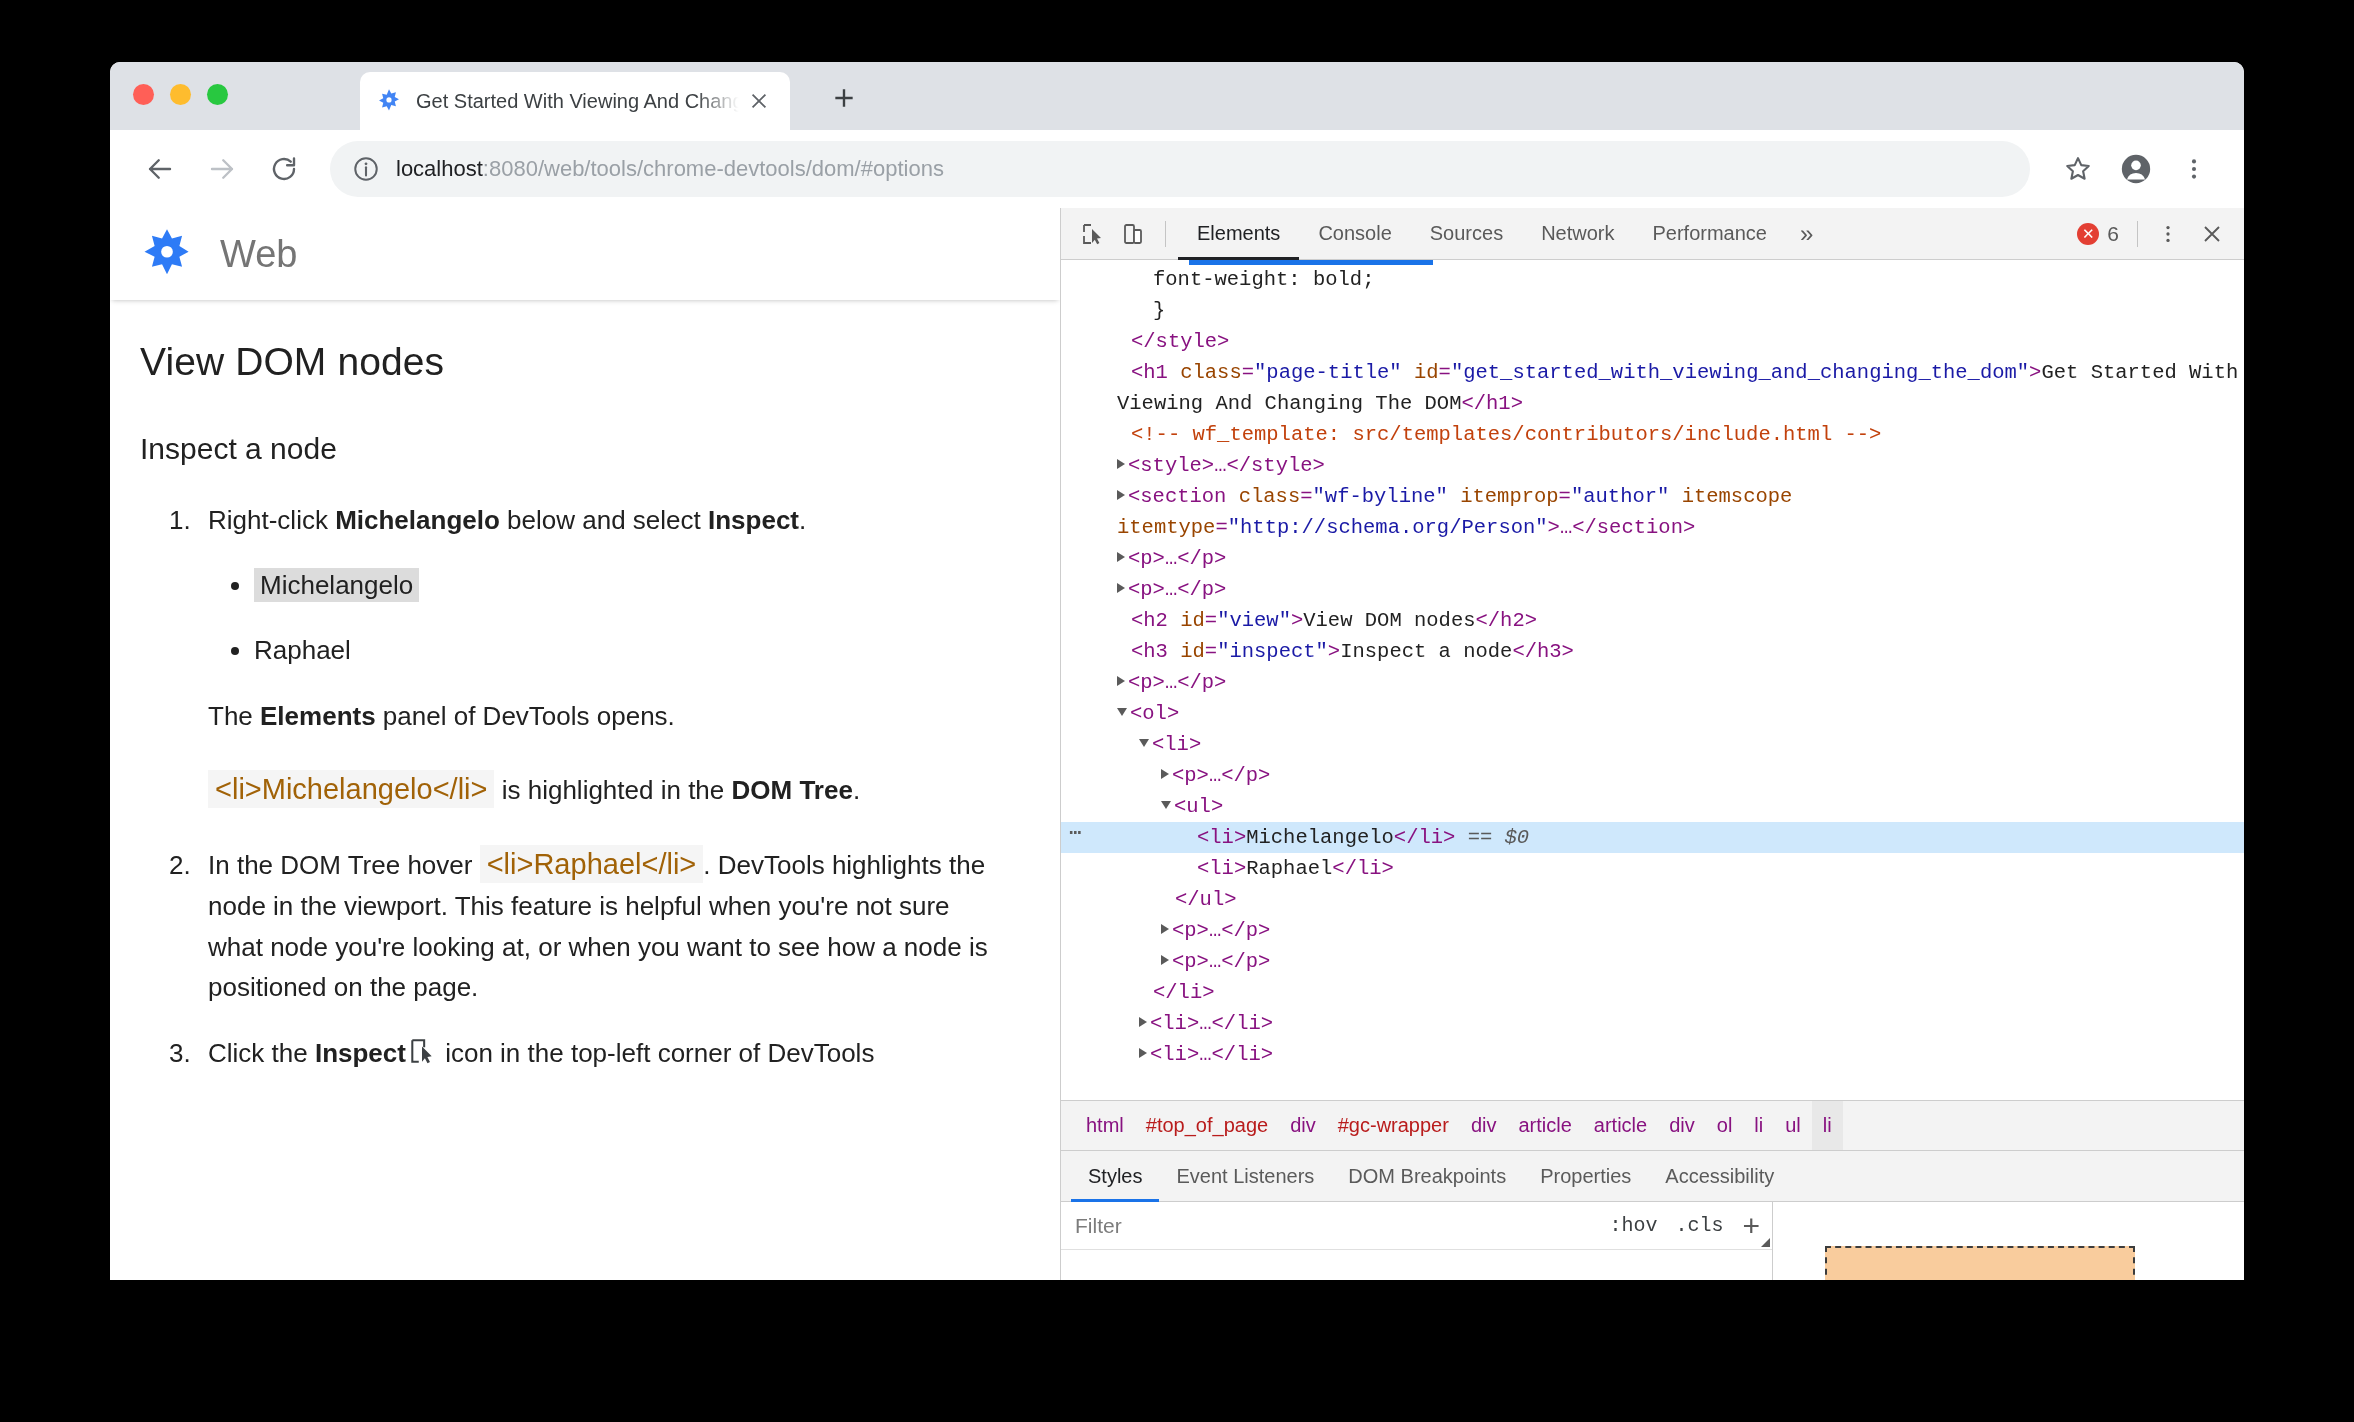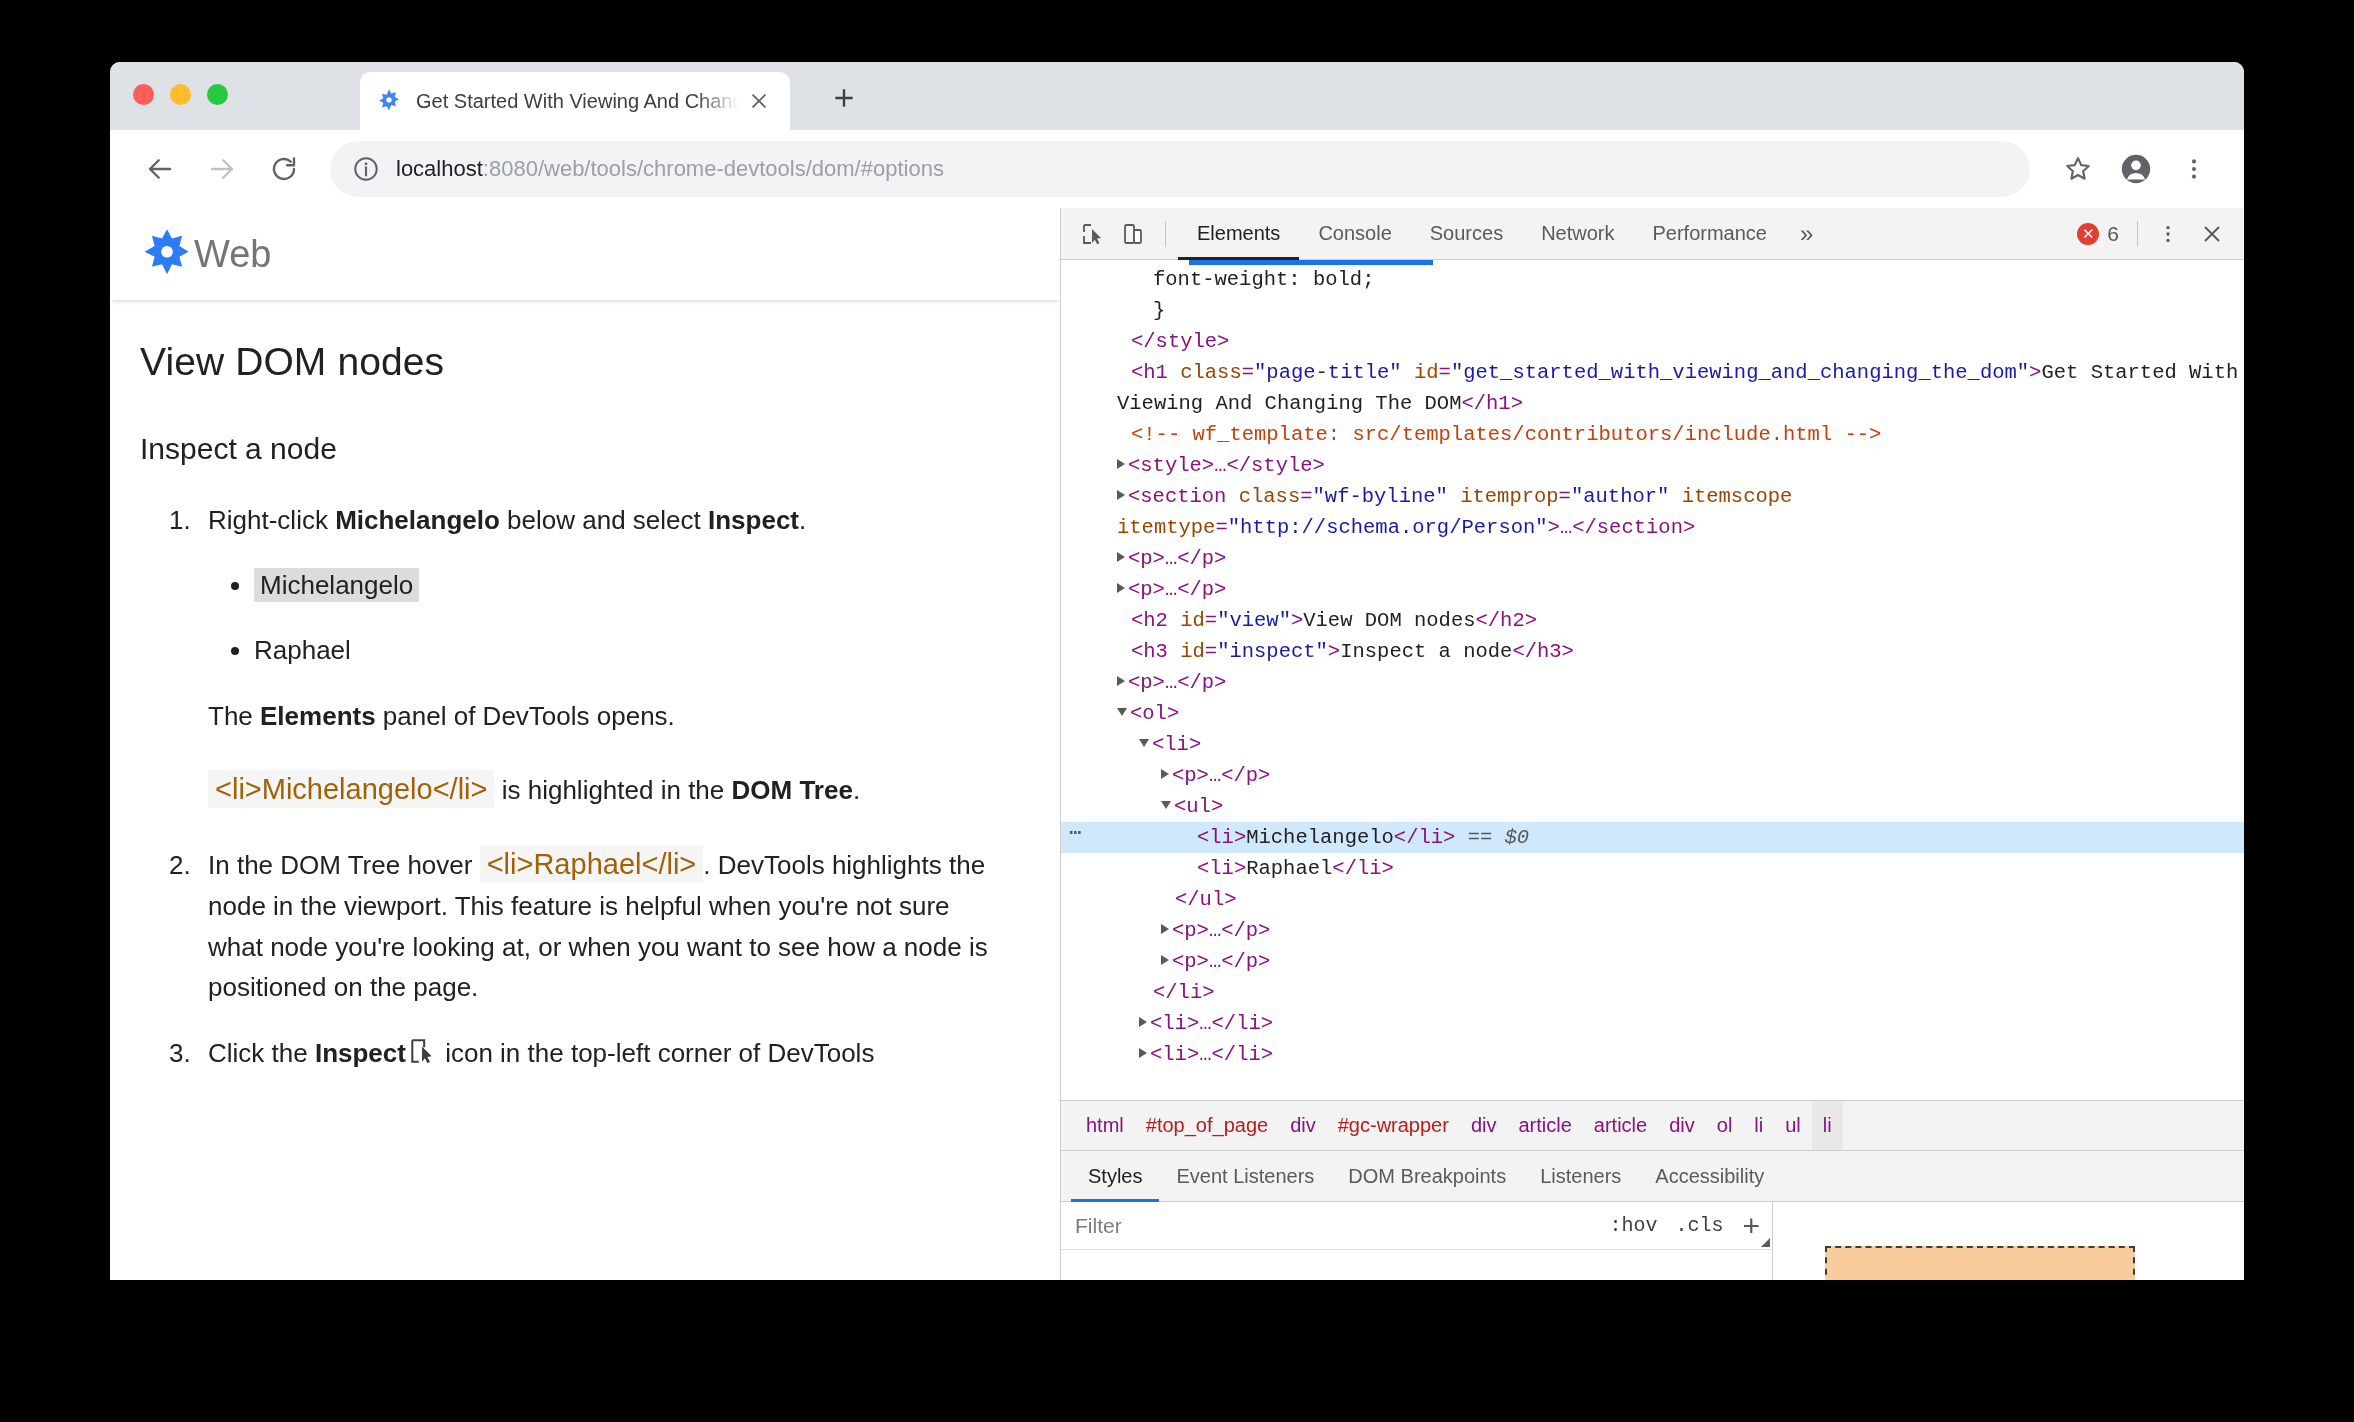--- a/index.html
+++ b/index.html
@@ -112,21 +112,21 @@
   }
   .page-header {
     height: 92px;
     display: flex; align-items: center;
     padding-left: 30px;
     box-shadow: 0 2px 5px -2px rgba(0,0,0,.28);
     position: relative; z-index: 2;
     background: #fff;
   }
   .logo { width: 54px; height: 54px; flex: 0 0 54px; }
-  .logo-text { font-size: 38px; color: #757575; }
+  .logo-text { font-size: 38px; color: #757575; margin-left: 26px; }
 
   .page-content { padding: 40px 56px 0 30px; }
   h2.view { font-size: 39px; font-weight: 400; color: #212121; letter-spacing: .1px; }
   h3.inspect { font-size: 30px; font-weight: 400; color: #212121; margin-top: 48px; }
   p.intro { font-size: 26px; line-height: 1.55; color: #212121; margin-top: 40px; }
   p.intro b, li b { font-weight: 700; }
 
   ol.steps { margin-top: 34px; padding-left: 58px; }
   ol.steps > li {
     font-size: 26px; line-height: 1.55; color: #212121;
@@ -544,21 +544,21 @@
           <span class="crumb">ol</span>
           <span class="crumb">li</span>
           <span class="crumb">ul</span>
           <span class="crumb selected">li</span>
         </div>
 
       <div class="styles-tabs">
         <div class="st-tab active">Styles</div>
         <div class="st-tab">Event Listeners</div>
         <div class="st-tab">DOM Breakpoints</div>
-        <div class="st-tab">Listeners</div>
+        <div class="st-tab">Properties</div>
         <div class="st-tab">Accessibility</div>
       </div>
 
       <div class="styles-body">
         <div class="styles-left">
           <div class="filterbar">
             <input class="filter-input" placeholder="Filter" style="">
             <span class="fbtn">:hov</span>
             <span class="fbtn">.cls</span>
             <span class="fplus">+</span>

